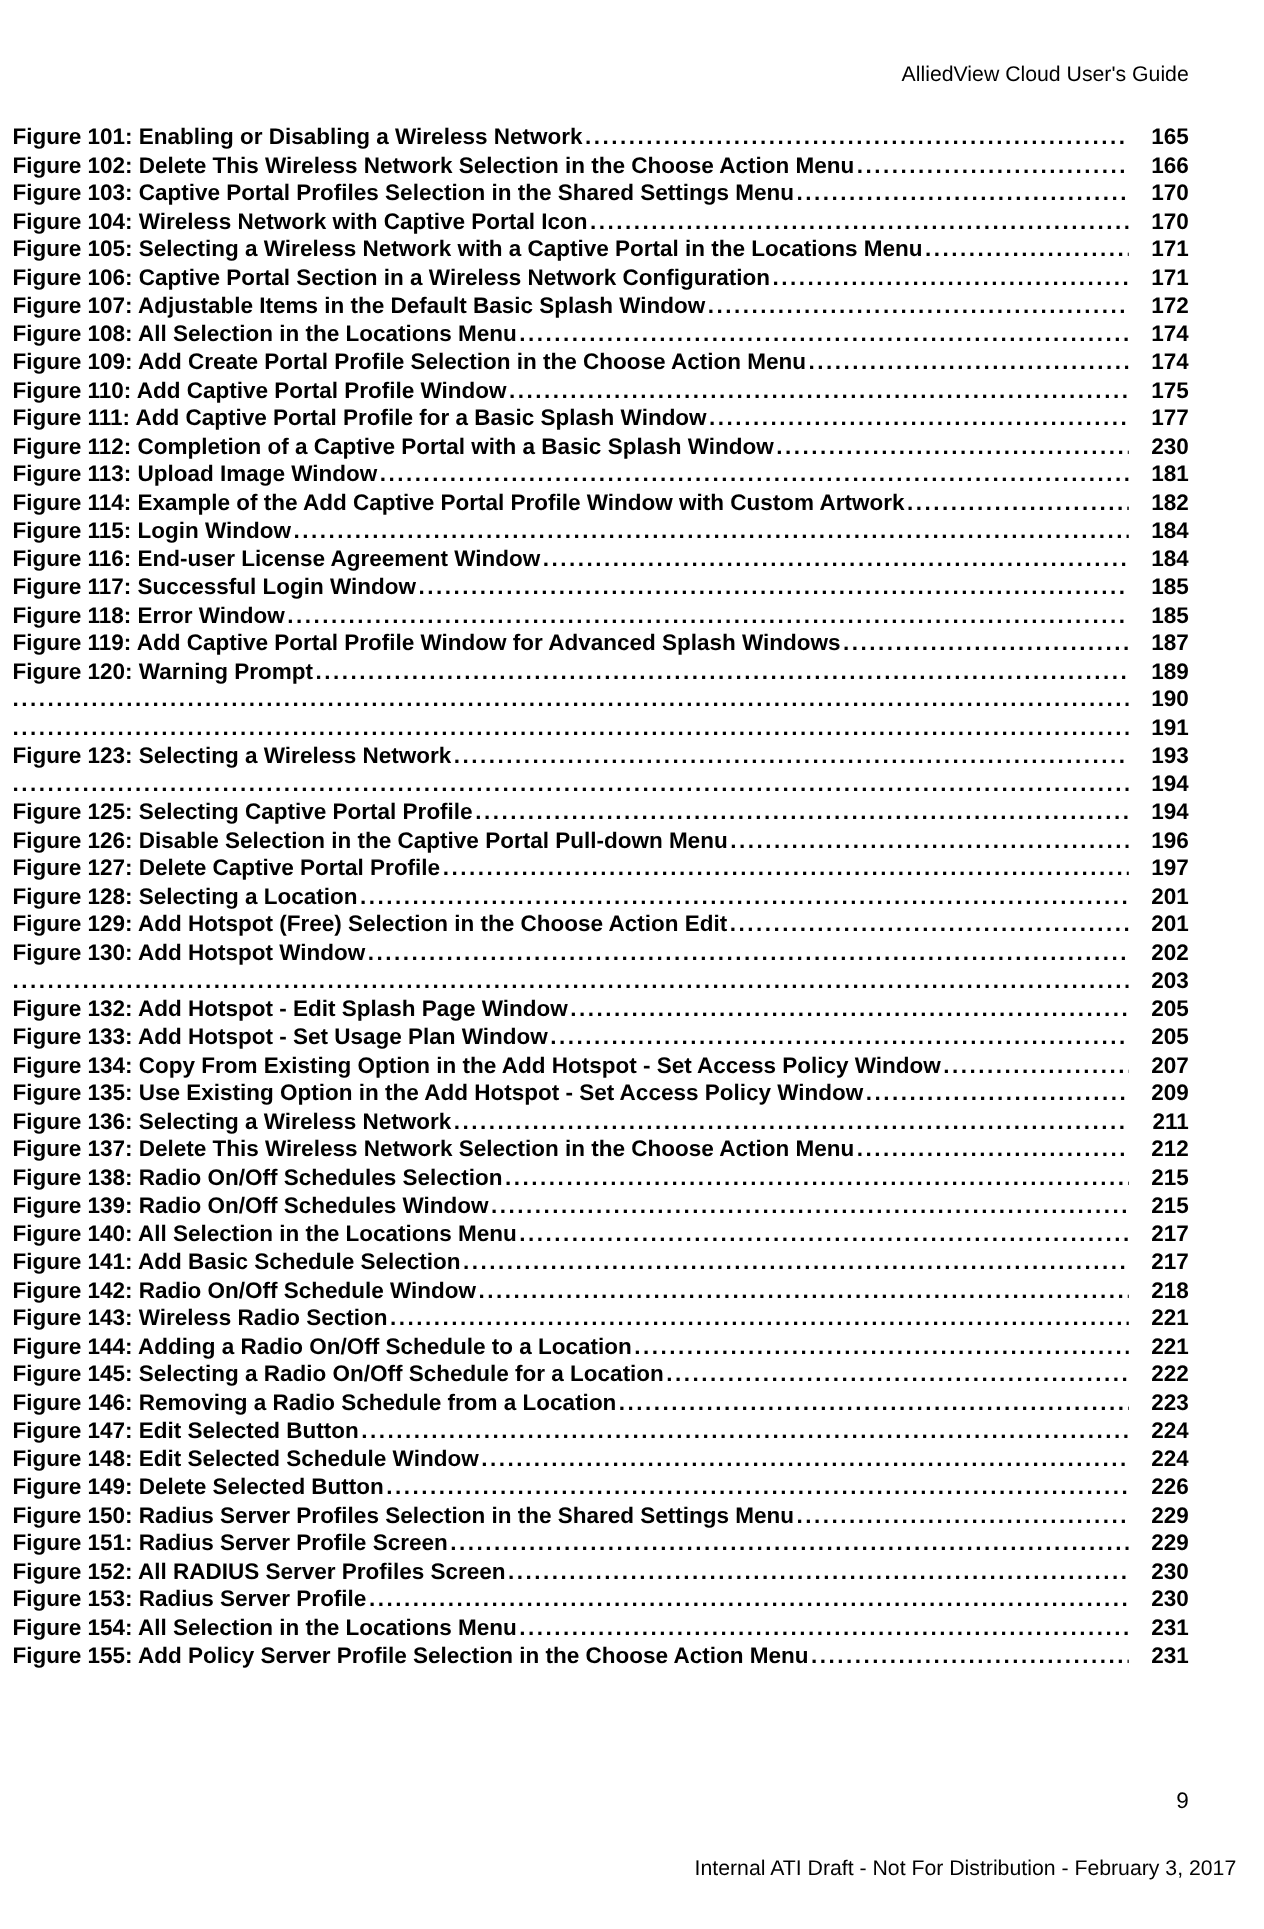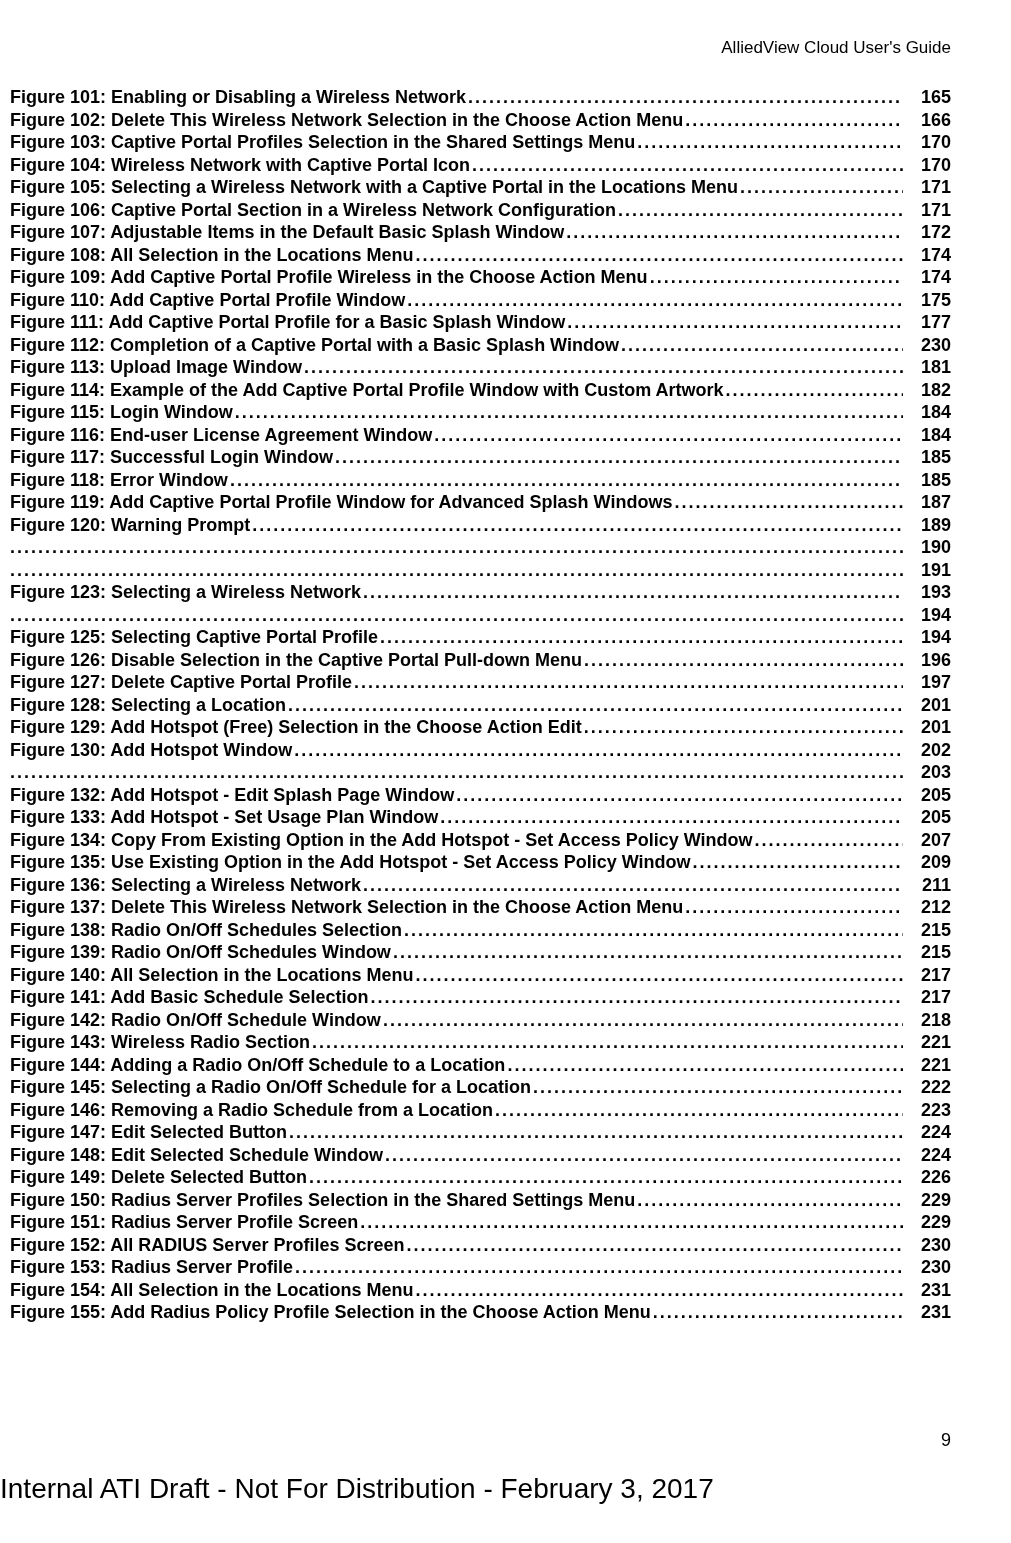--- a/index.html
+++ b/index.html
@@ -15,20 +15,21 @@
     min-height: 1543px;
     position: relative;
     box-sizing: border-box;
     padding: 38px 60px 0 10px;
   }
   .header-title {
     text-align: right;
     font-size: 17px;
     margin-bottom: 28px;
     padding-right: 0;
+    margin-top: 12px;
   }
   .entries {
     font-size: 18px;
     line-height: 1.25;
   }
   .entry {
     display: flex;
     align-items: center;
     white-space: nowrap;
     overflow: hidden;
@@ -61,22 +62,22 @@
     position: absolute;
     right: 60px;
     bottom: 92px;
     font-size: 18px;
   }
   .footer-note {
     position: absolute;
     bottom: 38px;
     left: 0;
     width: 989px;
-    text-align: left;
-    font-size: 28px;
+    text-align: right;
+    font-size: 17px;
   }
 </style>
 </head>
 <body>
 
 <div class="page">
   <div class="header-title">AlliedView Cloud User's Guide</div>
 
   <div class="entries" id="entries-container">
       <div class="entry">
@@ -113,21 +114,21 @@
         <span class="label">Figure 107: Adjustable Items in the Default Basic Splash Window</span>
         <span class="dots"></span>
         <span class="pagenum">172</span>
       </div>
       <div class="entry">
         <span class="label">Figure 108: All Selection in the Locations Menu </span>
         <span class="dots"></span>
         <span class="pagenum">174</span>
       </div>
       <div class="entry">
-        <span class="label">Figure 109: Add Captive Portal Profile Wireless in the Choose Action Menu </span>
+        <span class="label">Figure 109: Add Create Portal Profile Selection in the Choose Action Menu </span>
         <span class="dots"></span>
         <span class="pagenum">174</span>
       </div>
       <div class="entry">
         <span class="label">Figure 110: Add Captive Portal Profile Window </span>
         <span class="dots"></span>
         <span class="pagenum">175</span>
       </div>
       <div class="entry">
         <span class="label">Figure 111: Add Captive Portal Profile for a Basic Splash Window </span>
@@ -339,21 +340,21 @@
         <span class="label">Figure 153: Radius Server Profile </span>
         <span class="dots"></span>
         <span class="pagenum">230</span>
       </div>
       <div class="entry">
         <span class="label">Figure 154: All Selection in the Locations Menu </span>
         <span class="dots"></span>
         <span class="pagenum">231</span>
       </div>
       <div class="entry">
-        <span class="label">Figure 155: Add Radius Policy Profile Selection in the Choose Action Menu</span>
+        <span class="label">Figure 155: Add Policy Server Profile Selection in the Choose Action Menu</span>
         <span class="dots"></span>
         <span class="pagenum">231</span>
       </div>
     </div>
 
   <div class="page-number">9</div>
   <div class="footer-note">Internal ATI Draft - Not For Distribution - February 3, 2017</div>
 </div>
 
 </body></html>

